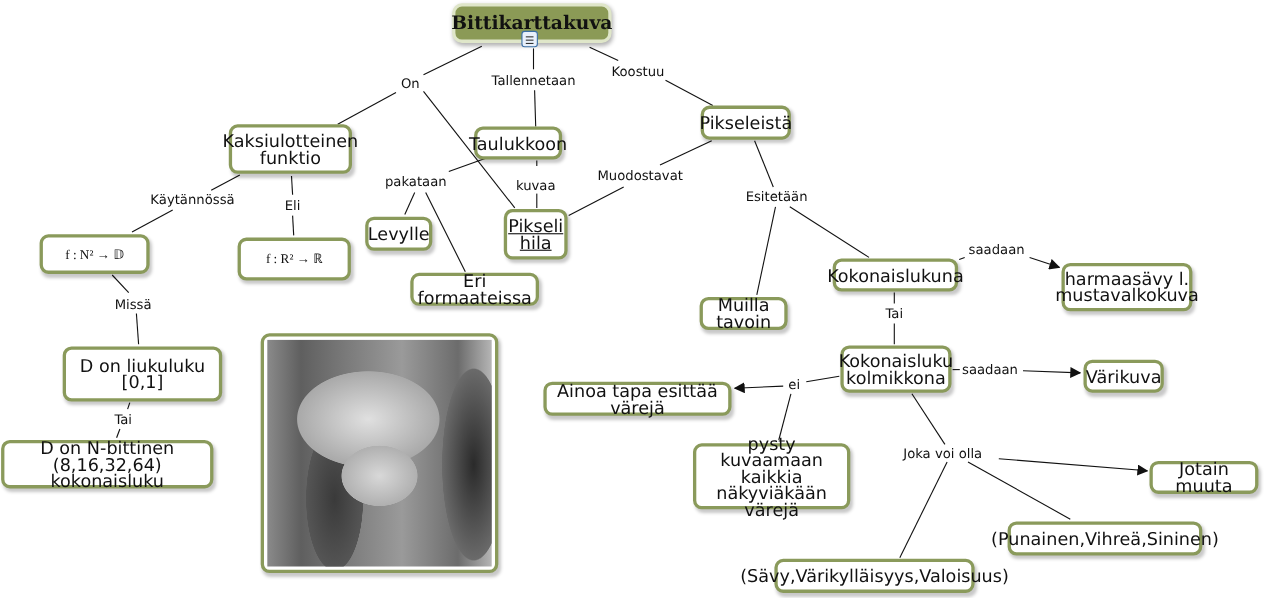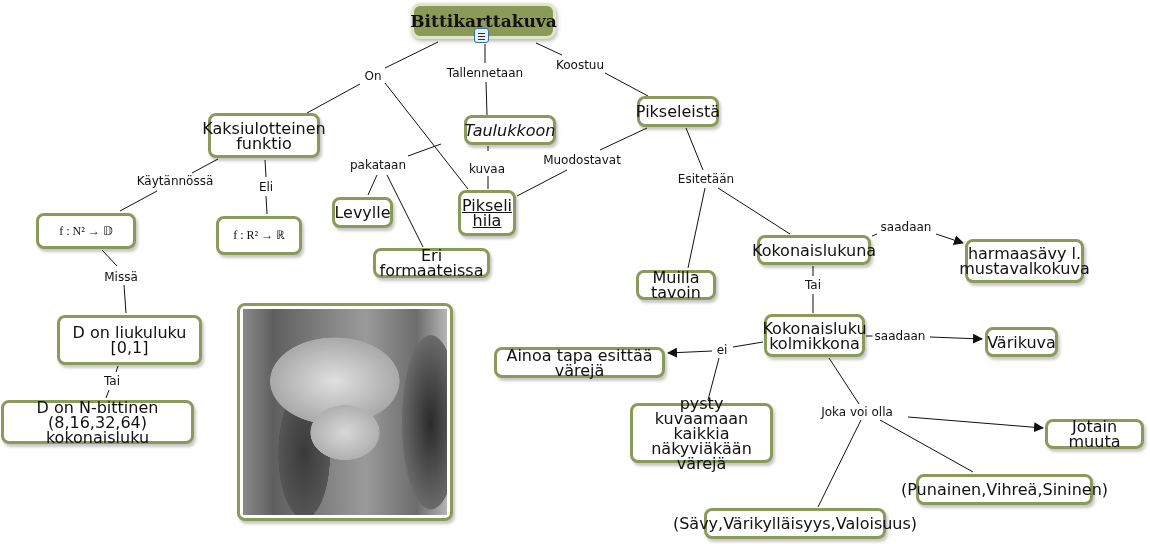--- a/index.html
+++ b/index.html
@@ -108,25 +108,25 @@
 </div>
 <div class="root-icon">
   <span style="top:4px"></span>
     <span style="top:7px"></span>
     <span style="top:10px"></span>
 </div>
 
 <div class="node" style="left:208px;top:113px;width:112px;height:45px;">Kaksiulotteinen
 funktio</div>
 <div class="node math" style="left:36px;top:213px;width:100px;height:36px;">f :  N² → 𝔻</div>
-<div class="node math" style="left:216px;top:216px;width:86px;height:39px;">f :  R² → ℝ</div>
+<div class="node math" style="left:216px;top:216px;width:103px;height:39px;">f :  R² → ℝ</div>
 <div class="node" style="left:57px;top:315px;width:145px;height:50px;">D on liukuluku [0,1]</div>
 <div class="node" style="left:1px;top:400px;width:193px;height:44px;">D on N-bittinen (8,16,32,64)
 kokonaisluku</div>
-<div class="node" style="left:464px;top:115px;width:92px;height:30px;font-style:italic;">Taulukkoon</div>
+<div class="node" style="left:431px;top:115px;width:80px;height:30px;">Taulukkoon</div>
 <div class="node" style="left:332px;top:197px;width:61px;height:31px;">Levylle</div>
 <div class="node" style="left:373px;top:248px;width:117px;height:30px;">Eri formaateissa</div>
 <div class="node" style="left:458px;top:190px;width:58px;height:46px;text-decoration:underline;">Pikseli
 hila</div>
 <div class="node" style="left:637px;top:96px;width:82px;height:31px;">Pikseleistä</div>
 <div class="node" style="left:636px;top:270px;width:80px;height:30px;">Muilla tavoin</div>
 <div class="node" style="left:757px;top:235px;width:114px;height:30px;">Kokonaislukuna</div>
 <div class="node" style="left:965px;top:239px;width:119px;height:44px;">harmaasävy l.
 mustavalkokuva</div>
 <div class="node" style="left:764px;top:314px;width:101px;height:43px;">Kokonaisluku

